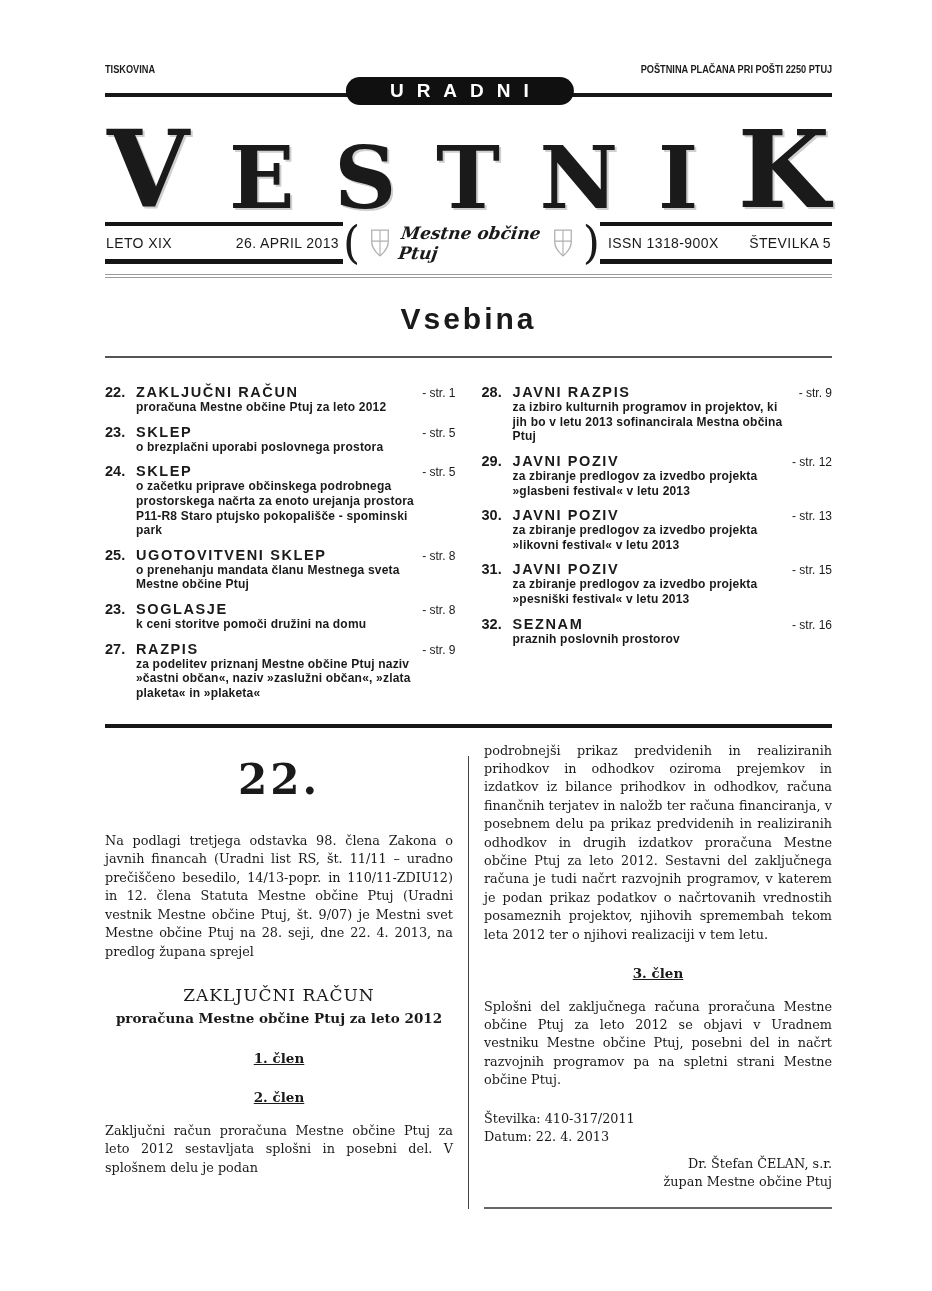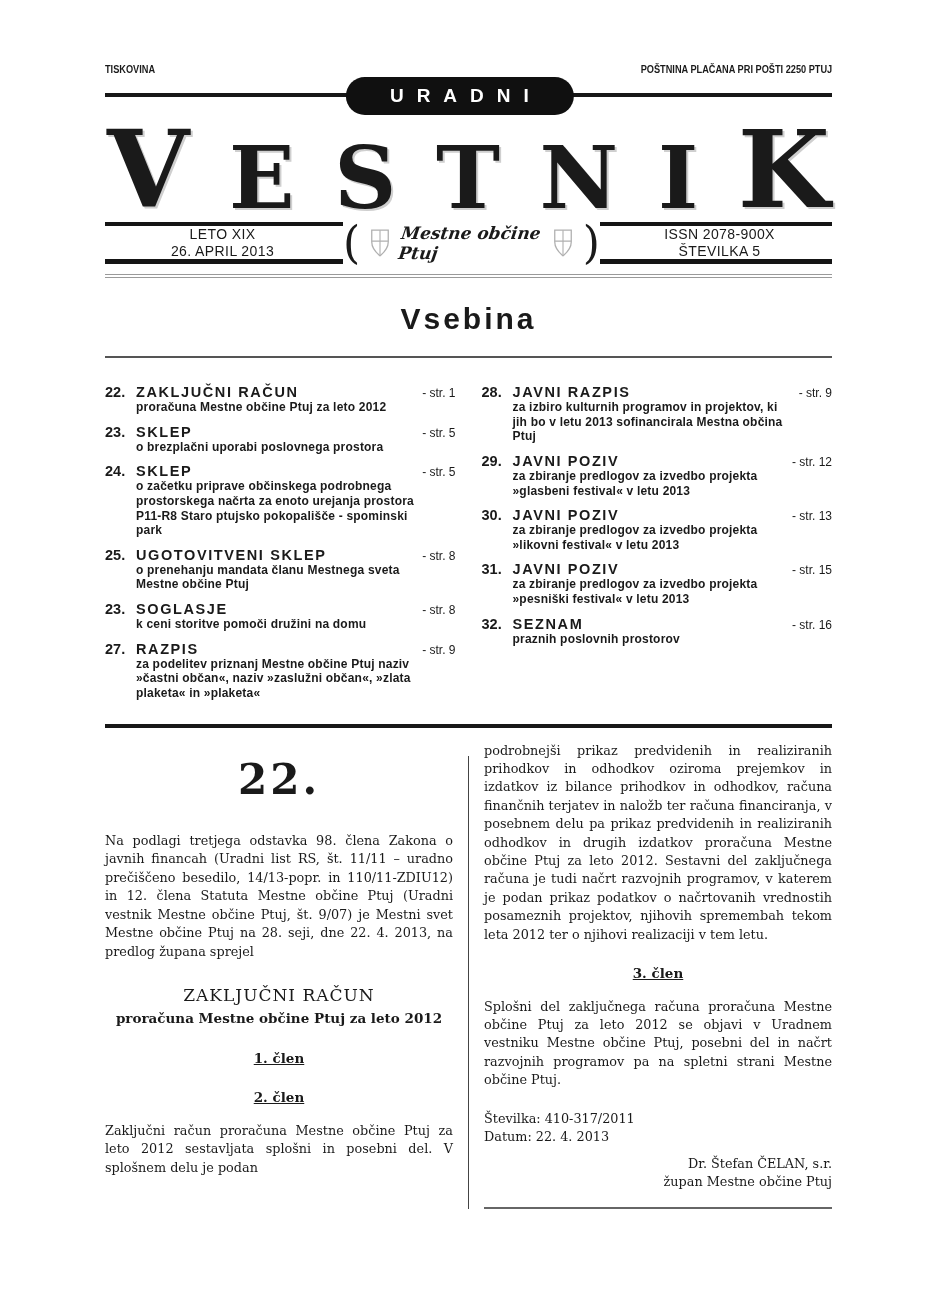--- a/index.html
+++ b/index.html
@@ -8,34 +8,34 @@
   .page { width:932px; height:1291px; overflow:hidden; padding:64px 100px 0 105px; background:#fff; }
 
   
   .toprow { display:flex; justify-content:space-between; align-items:flex-end; }
   .tinylabel { font-size:10px; font-weight:bold; letter-spacing:0px; transform:scaleX(.92); transform-origin:left; white-space:nowrap; }
   .tinylabel.right { transform-origin:right; }
 
   
   .rule-pill { position:relative; height:38px; margin-top:2px; }
   .rule-pill .line { position:absolute; left:0; right:0; top:16px; height:4px; background:#171717; }
-  .pill { position:absolute; left:50%; transform:translateX(-54%); top:0; width:228px; height:38px;
+  .pill { position:absolute; left:50%; transform:translateX(-54%); top:0; width:228px; height:28px;
           background:#101010; border-radius:19px; display:flex; align-items:center; justify-content:center; }
   .pill span { color:#fff; font-weight:bold; font-size:19px; letter-spacing:13px; padding-left:13px; }
 
   
   .masthead { display:flex; justify-content:space-between; align-items:flex-end; height:98px; margin-top:3px; padding:0 2px; }
   .m-letter { font-family:"DejaVu Serif", serif; font-weight:bold; font-size:86px; line-height:.88;
               text-shadow:2px 2px 0 #cfcfcf; }
   .m-cap { font-size:106px; }
 
   
   .datebar { display:flex; align-items:stretch; margin-top:6px; height:42px; }
   .seg { border-top:4px solid #151515; border-bottom:5px solid #151515; display:flex; align-items:center;
-         justify-content:space-between; font-size:14px; letter-spacing:.4px; white-space:nowrap;flex-direction:column; }
+         justify-content:space-between; font-size:14px; letter-spacing:.4px; white-space:nowrap; }
   .seg-left  { flex:0 0 238px; padding:0 4px 0 1px; }
   .seg-right { flex:0 0 232px; padding:0 1px 0 8px; }
   .seg-mid { flex:1; display:flex; align-items:center; justify-content:center; gap:9px; }
   .paren { font-family:"DejaVu Serif", serif; font-size:44px; font-weight:normal; line-height:.8; color:#1a1a1a; }
   .script { font-family:"DejaVu Serif", serif; font-style:italic; font-weight:bold; font-size:17px; transform:skewX(-8deg); }
   .shield svg { display:block; }
 
   .double-rule { margin-top:10px; height:4px; border-top:1.5px solid #9a9a9a; border-bottom:1.5px solid #9a9a9a; }
 
   
@@ -106,21 +106,21 @@
       <span class="script">Mestne občine Ptuj</span>
       <span class="shield">
         <svg width="22" height="30" viewBox="0 0 24 32">
           <path d="M3 2 h18 v13 c0 8 -5.5 12 -9 15 c-3.5 -3 -9 -7 -9 -15 Z" fill="#ffffff" stroke="#b0b0b0" stroke-width="1.4"></path>
           <path d="M12 2 V30 M3 14 H21" fill="none" stroke="#b0b0b0" stroke-width="1.2"></path>
         </svg>
       </span>
       <span class="paren">)</span>
     </div>
     <div class="seg seg-right">
-      <span>ISSN 2078-900X</span>
+      <span>ISSN 1318-900X</span>
       <span>ŠTEVILKA 5</span>
     </div>
   </div>
 
   <div class="double-rule"></div>
 
   <div class="vsebina-title">Vsebina</div>
   <div class="vsebina-rule"></div>
 
   <div class="toc">

